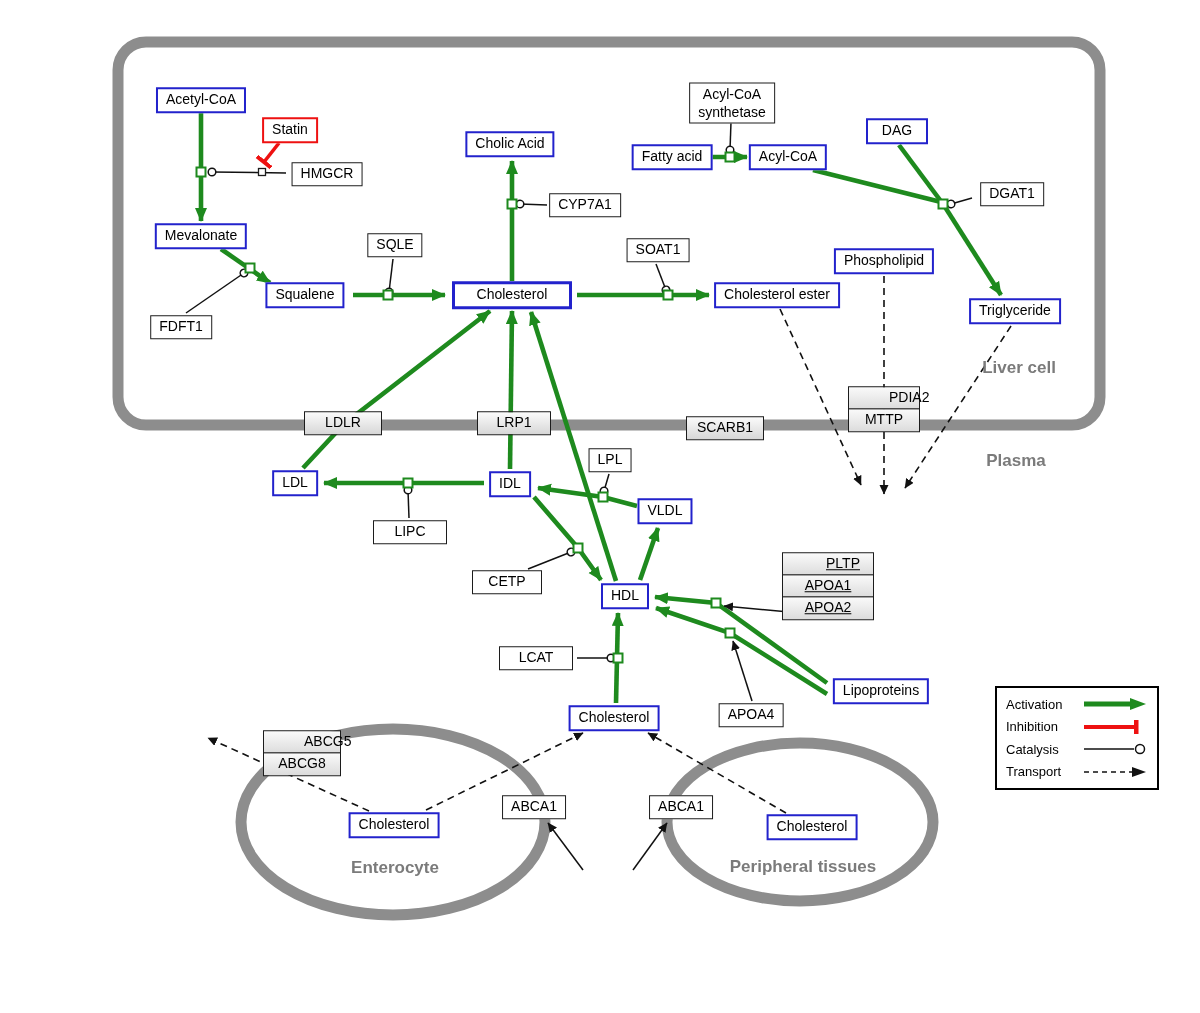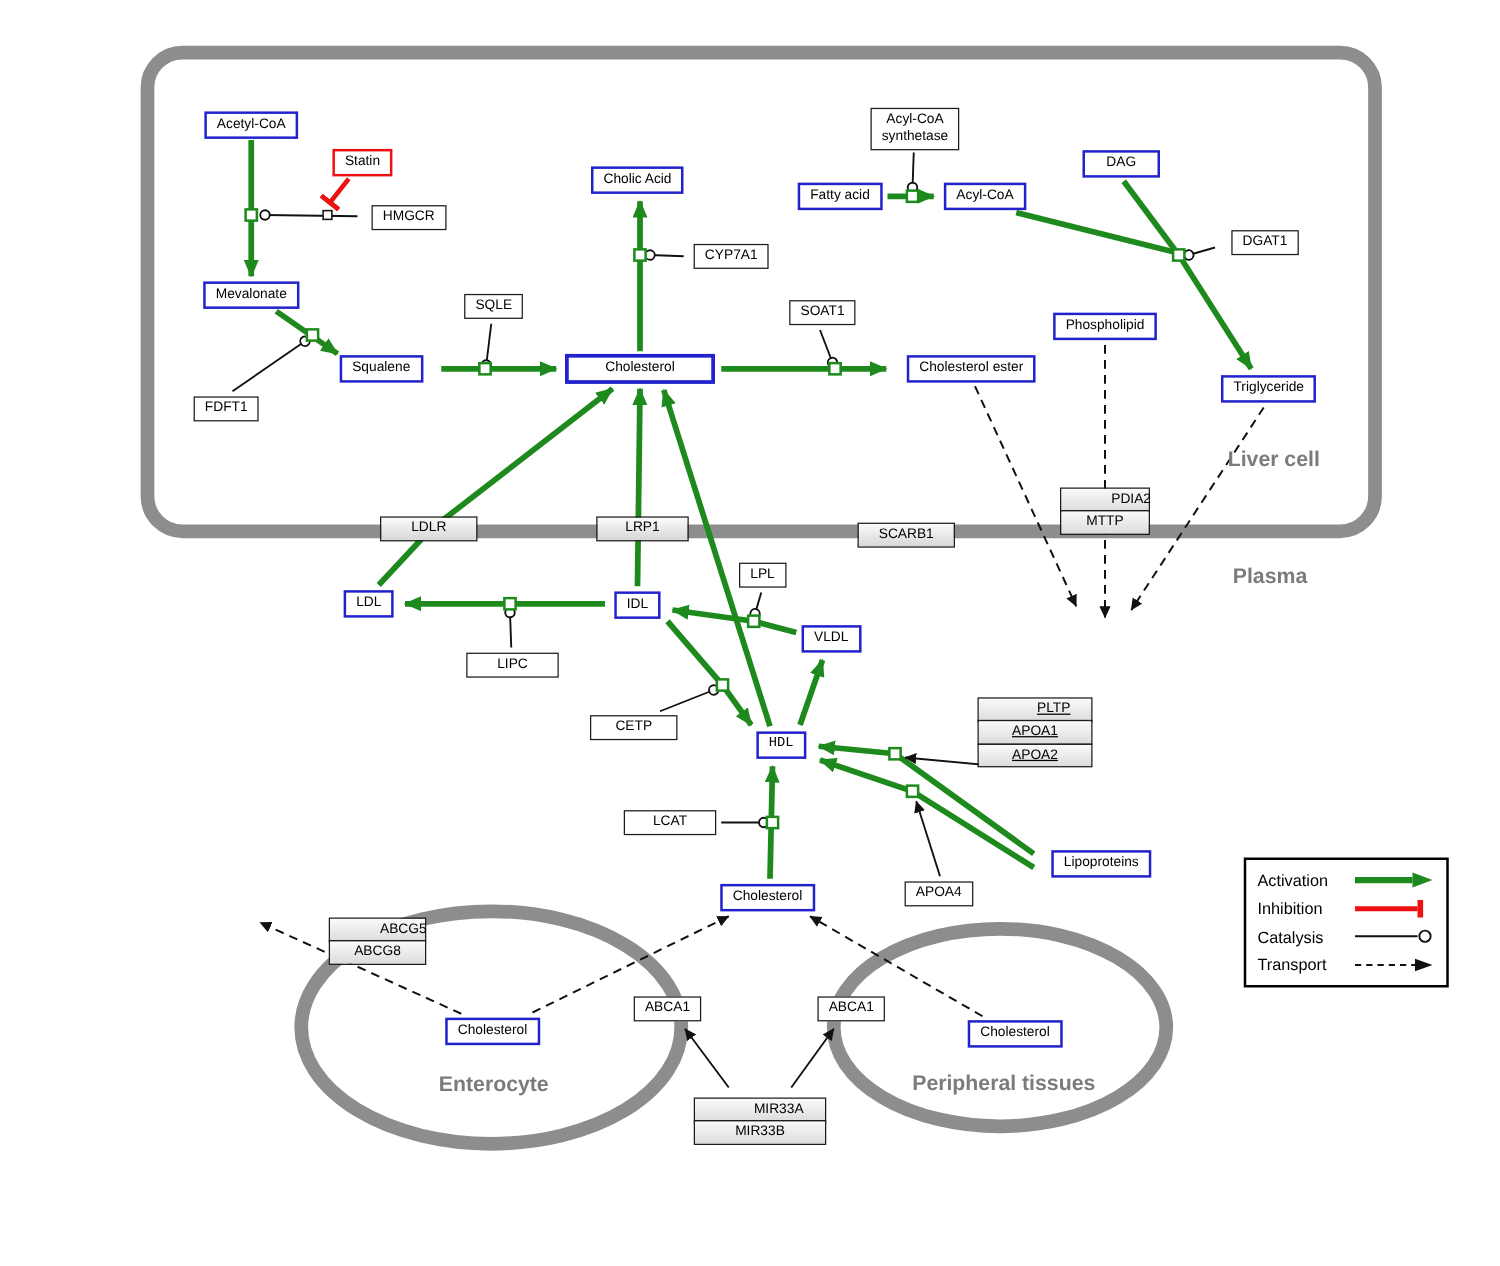--- a/index.html
+++ b/index.html
@@ -7,21 +7,21 @@
     --gray:#8d8d8d; --gray-label:#7b7b7b; --black:#111;
   }
   html,body{margin:0;padding:0;background:#fff;}
   #stage{position:relative;width:1200px;height:1013px;background:#fff;
          font-family:"Liberation Sans",sans-serif;overflow:hidden;}
   #edges{position:absolute;left:0;top:0;z-index:1;}
   .compartment{fill:none;stroke:var(--gray);stroke-width:11px;}
   .reaction-square{fill:#ffffff;stroke:var(--green);stroke-width:2px;}
   .port-square{fill:#ffffff;stroke:#1c1c1c;stroke-width:1.3px;}
   .node{position:absolute;transform:translate(-50%,-50%);background:#fff;
-        box-sizing:border-box;padding:2px 8px;font-size:11px;line-height:1.25;
+        box-sizing:border-box;padding:2px 8px;font-size:14px;line-height:1.25;
         text-align:center;white-space:pre-line;z-index:2;color:#000;}
   .metabolite{border:2px solid var(--blue);}
   .metabolite.emph{border-width:3px;}
   .enzyme{border:1.5px solid #1c1c1c;}
   .inhibitor{border:2.2px solid var(--red);}
   .carrier{border:1.5px solid #1c1c1c;background:linear-gradient(180deg,#fbfbfb,#d7d7d7);}
   .stack{padding:0;background:none;border:none;}
   .stack-row{border:1.5px solid #1c1c1c;background:linear-gradient(180deg,#fafafa,#dcdcdc);
              padding:2px 10px;margin-top:-1.5px;}
   .stack-row:first-child{margin-top:0;padding-left:40px;}
@@ -175,29 +175,28 @@
     <div class="node carrier" style="left: 343px; top: 423px; min-width: 78px;">LDLR</div>
     <div class="node carrier" style="left: 514px; top: 423px; min-width: 74px;">LRP1</div>
     <div class="node carrier" style="left: 725px; top: 428px; min-width: 78px;">SCARB1</div>
     <div class="node stack" style="left: 884px; top: 409px; width: 72px;"><div class="stack-row">PDIA2</div><div class="stack-row">MTTP</div></div>
     <div class="node metabolite" style="left: 295px; top: 483px;">LDL</div>
     <div class="node metabolite" style="left: 510px; top: 484px;">IDL</div>
     <div class="node enzyme" style="left: 410px; top: 532px; min-width: 74px;">LIPC</div>
     <div class="node enzyme" style="left: 610px; top: 460px;">LPL</div>
     <div class="node metabolite" style="left: 665px; top: 511px;">VLDL</div>
     <div class="node enzyme" style="left: 507px; top: 582px; min-width: 70px;">CETP</div>
-    <div class="node metabolite" style="left: 625px; top: 596px; font-family: Liberation Mono, monospace;">HDL</div>
+    <div class="node metabolite" style="left: 625px; top: 596px;">HDL</div>
     <div class="node enzyme" style="left: 536px; top: 658px; min-width: 74px;">LCAT</div>
     <div class="node stack" style="left: 828px; top: 586px; width: 92px; text-decoration: underline;"><div class="stack-row">PLTP</div><div class="stack-row">APOA1</div><div class="stack-row">APOA2</div></div>
     <div class="node enzyme" style="left: 751px; top: 715px;">APOA4</div>
     <div class="node metabolite" style="left: 881px; top: 691px;">Lipoproteins</div>
     <div class="node metabolite" style="left: 614px; top: 718px;">Cholesterol</div>
     <div class="node stack" style="left: 302px; top: 753px; width: 78px;"><div class="stack-row">ABCG5</div><div class="stack-row">ABCG8</div></div>
     <div class="node metabolite" style="left: 394px; top: 825px;">Cholesterol</div>
     <div class="node enzyme" style="left: 534px; top: 807px;">ABCA1</div>
     <div class="node enzyme" style="left: 681px; top: 807px;">ABCA1</div>
     <div class="node metabolite" style="left: 812px; top: 827px;">Cholesterol</div>
-    <div class="node stack" style="left: 608px; top: 897px; width: 106px;"><div class="stack-row">MIR33A</div><div class="stack-row">MIR33B</div></div>
     <div class="region-label" style="left: 1019px; top: 368px;">Liver cell</div>
     <div class="region-label" style="left: 1016px; top: 461px;">Plasma</div>
     <div class="region-label" style="left: 395px; top: 868px;">Enterocyte</div>
     <div class="region-label" style="left: 803px; top: 867px;">Peripheral tissues</div>
   </div>
 
 </body></html>

